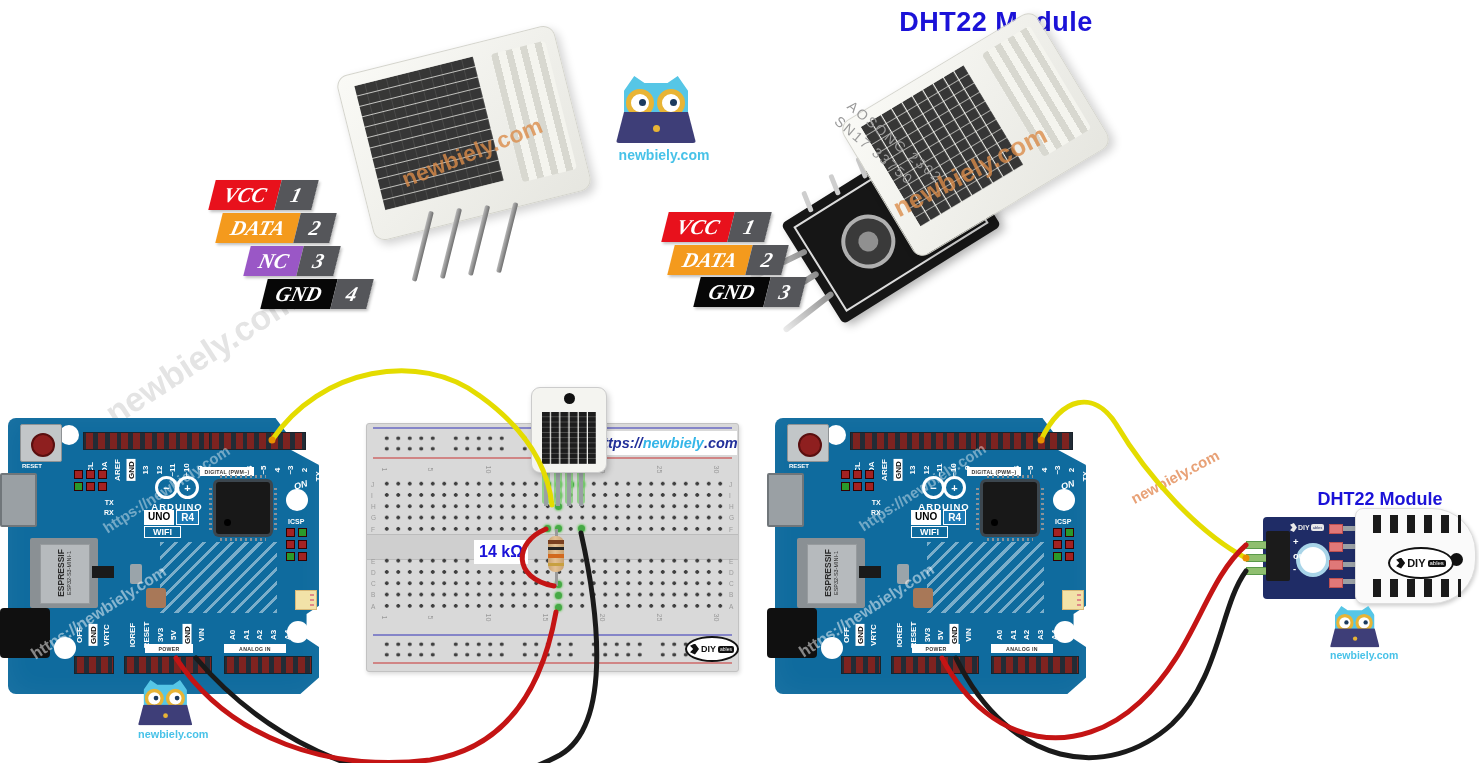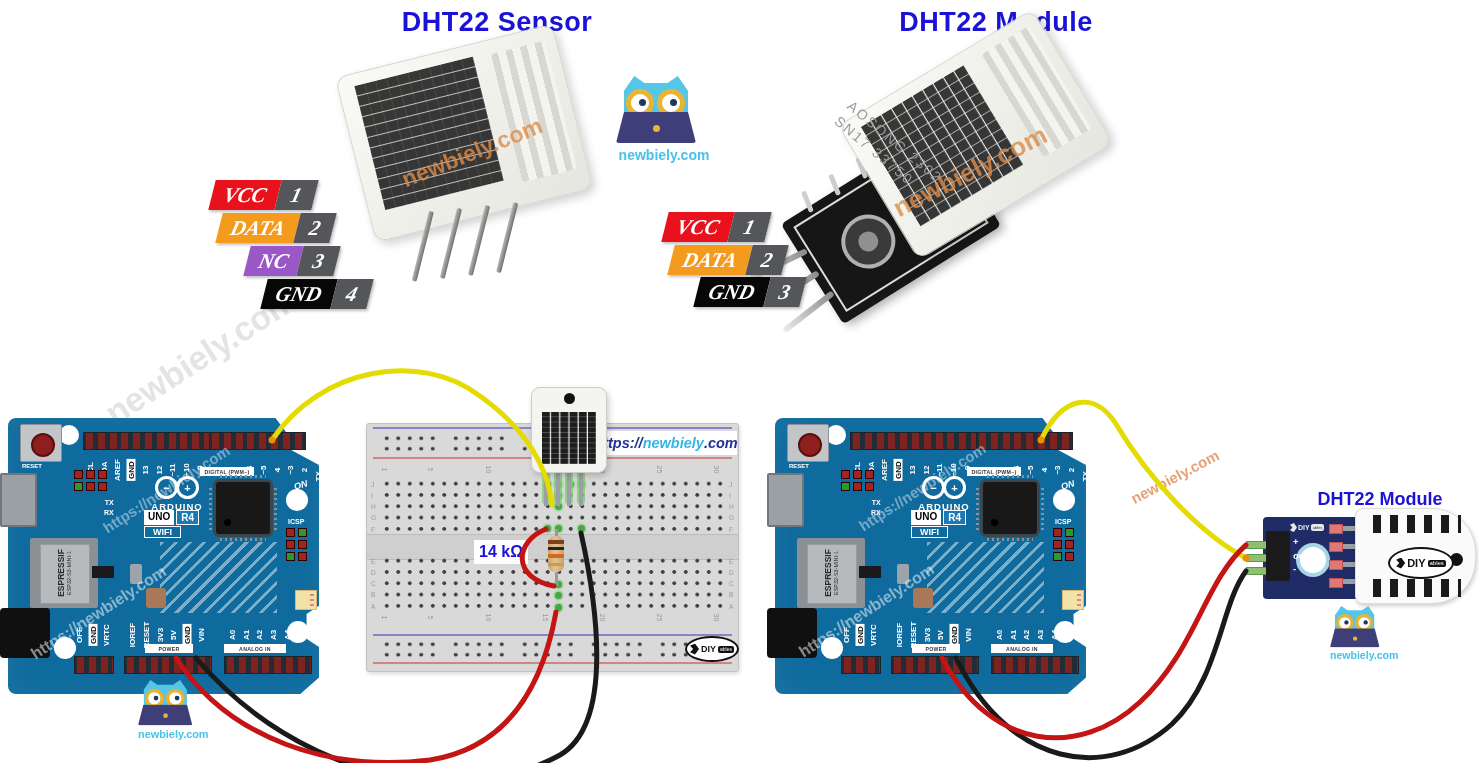--- a/index.html
+++ b/index.html
@@ -219,21 +219,20 @@
   
   #wires{position:absolute;left:0;top:0;z-index:60;pointer-events:none;}
 </style>
 </head>
 <body>
 
 <div id="canvas">
 
   <div class="wm wm-big">newbiely.com</div>
 
-  <div id="sensor-title" class="big-title">DHT22 Sensor</div>
   <div id="module-title" class="big-title">DHT22 Module</div>
 
   <div id="sensor3d" class="dht3d">
     <div class="vent" style="left:16px;top:12px;width:122px;height:128px;"></div>
     <div class="fins" style="right:10px;top:14px;width:56px;height:132px;"></div>
     <div class="pin3d" style="left:58px;top:152px;height:72px;transform:rotate(28deg);"></div>
     <div class="pin3d" style="left:86px;top:156px;height:72px;transform:rotate(28deg);"></div>
     <div class="pin3d" style="left:114px;top:160px;height:72px;transform:rotate(28deg);"></div>
     <div class="pin3d" style="left:142px;top:164px;height:72px;transform:rotate(28deg);"></div>
   </div>

